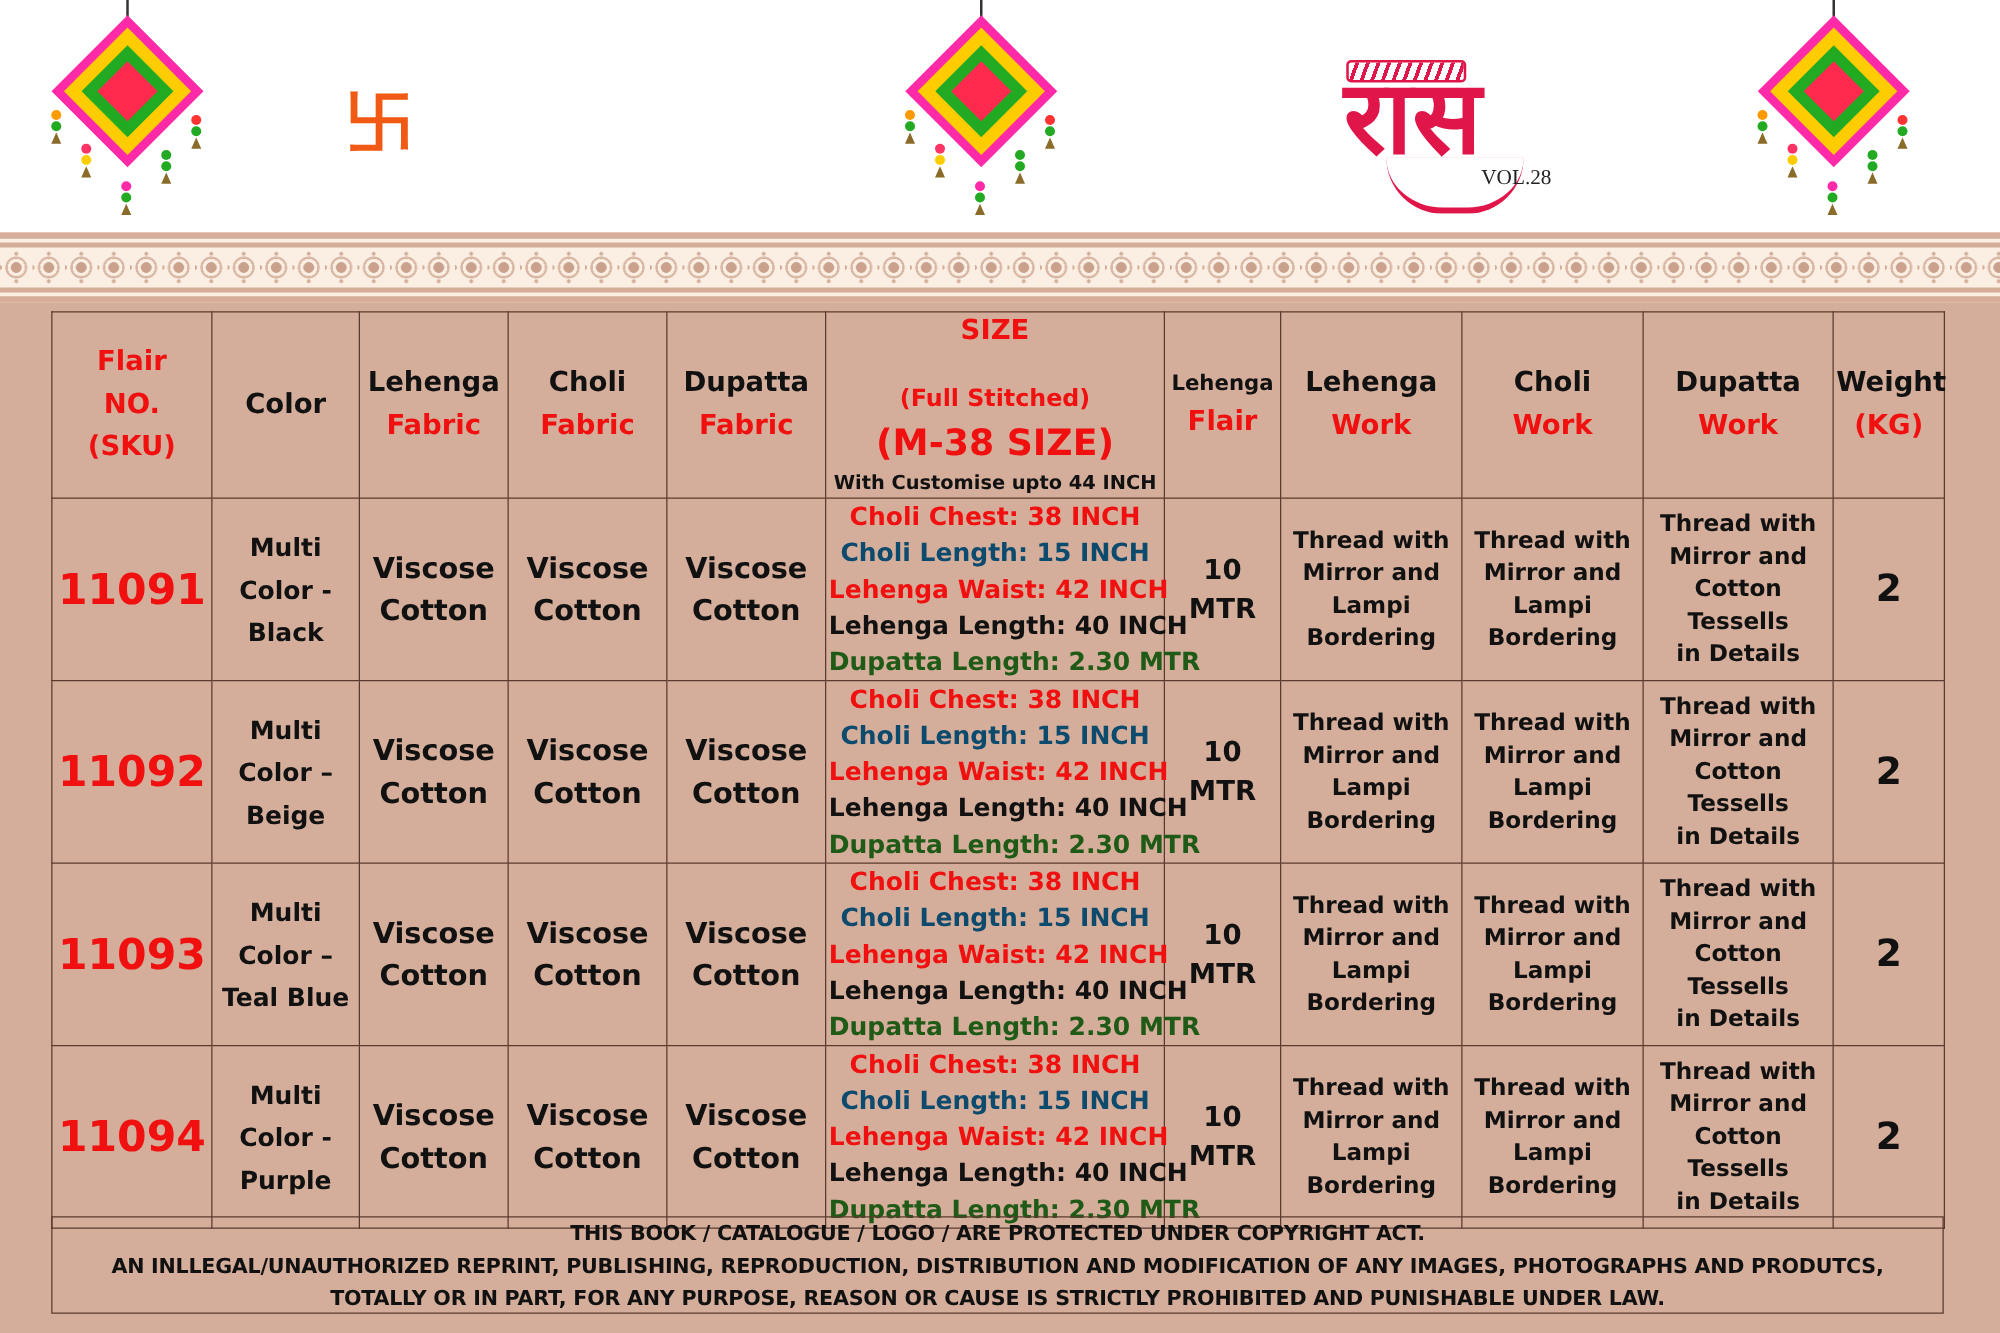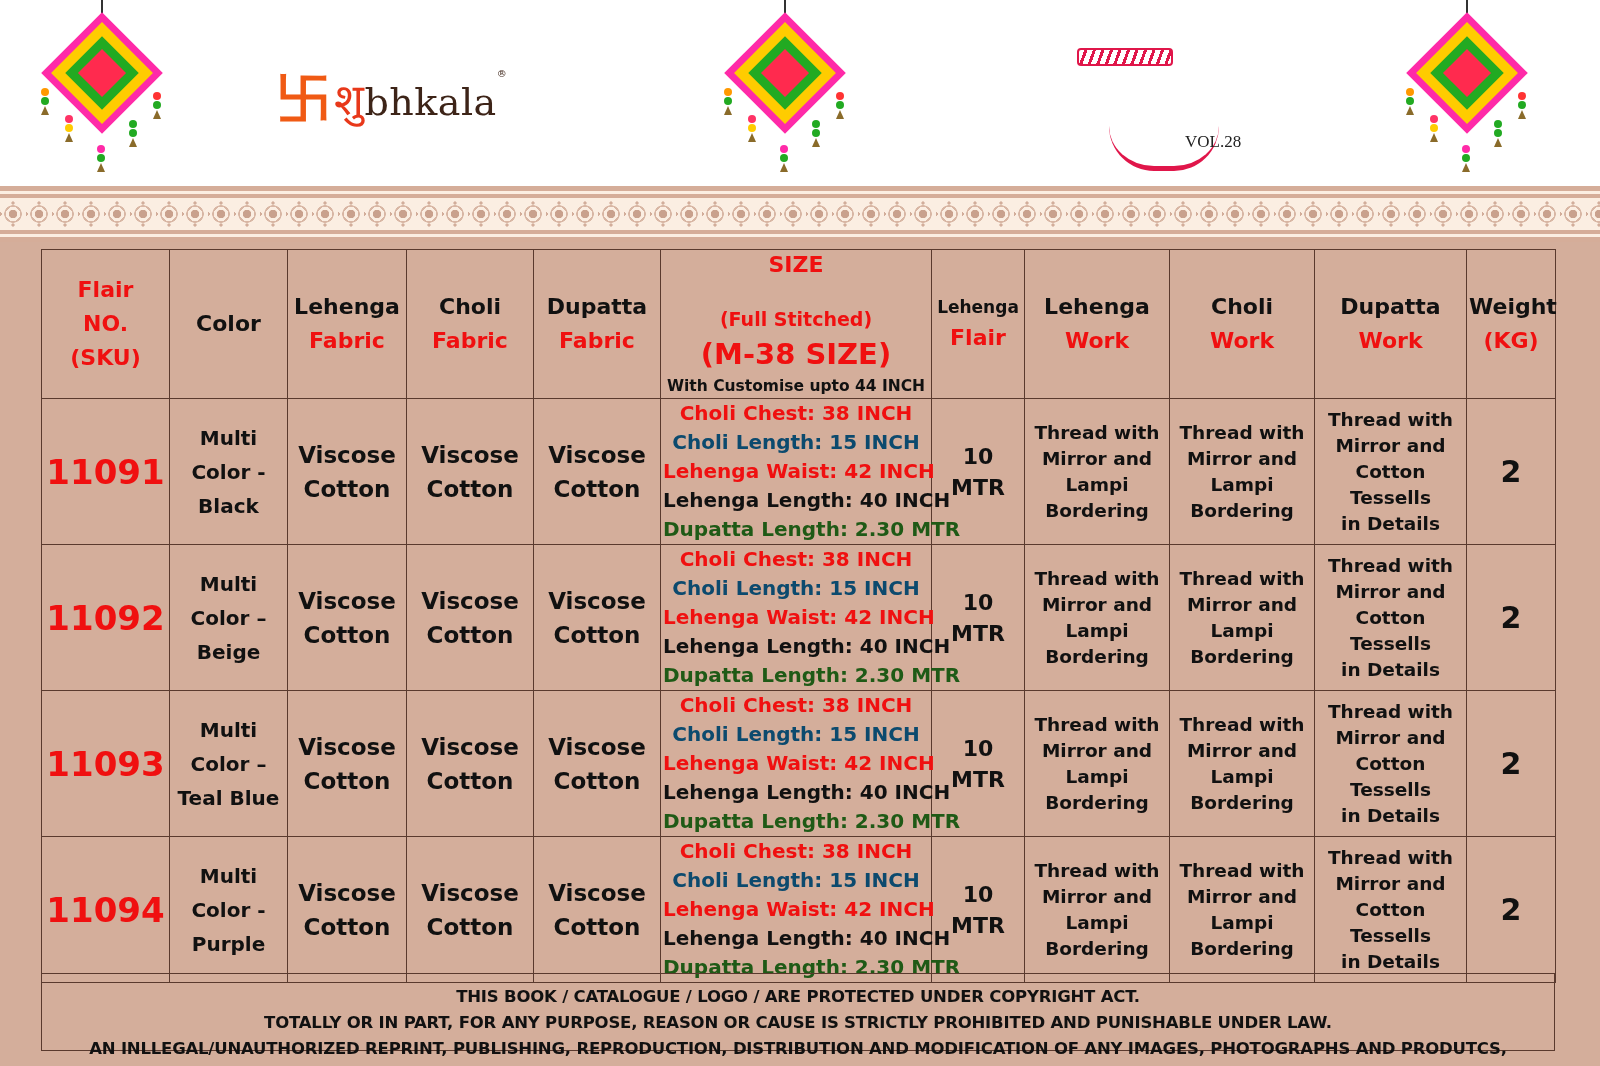--- a/index.html
+++ b/index.html
@@ -81,21 +81,21 @@
   .weight-cell { font-size:30px; }
   .th-small { font-size:17px !important; line-height:28px !important; }
   .th-mid { font-size:19px;margin-top:24px; }
   .th-big { font-size:29px; }
   .th-tiny { font-size:15.5px; }
 
   .notice {
     position:absolute; left:41px; top:973px; width:1514px; height:78px;
     border:1px solid #5a3a2e; box-sizing:border-box;
     font-family:"DejaVu Sans", sans-serif; font-weight:bold; font-size:16.5px;
-    color:#111; text-align:center; line-height:26px; padding-top:10px;
+    color:#111; text-align:center; line-height:26px; padding-top:0;
     letter-spacing:-0.2px;
   }
 </style>
 </head>
 <body>
 
 <div class="header">
 
   <div class="kite" style="left:37px; top:0;">
     <div class="string"></div>
@@ -128,21 +128,20 @@
       </div>
     <div class="tassel" style="left:60px; top:145px;">
         <i style="background:#ff2aa8"></i>
         <i style="background:#22aa22"></i>
         <b></b>
       </div>
   </div>
 
   <div class="brand-logo">
     <span class="swastik">卐</span>
-    <span class="brand-text"><span class="brand-first">शु</span><span>bhkala</span><span class="reg">®</span></span>
   </div>
 
   <div class="kite" style="left:720px; top:0;">
     <div class="string"></div>
     <div class="frame">
         <div class="l2">
           <div class="l3" style="inset:10px">
             <div class="l4" style="inset:9px"></div>
           </div>
         </div>
@@ -169,20 +168,21 @@
       </div>
     <div class="tassel" style="left:60px; top:145px;">
         <i style="background:#ff2aa8"></i>
         <i style="background:#22aa22"></i>
         <b></b>
       </div>
   </div>
 
   <div class="raas-logo">
     <div class="raas-bar"></div>
+    <div class="raas-glyph">रास</div>
     <div class="raas-swoosh"></div>
     <div class="raas-vol">VOL.28</div>
   </div>
 
   <div class="kite" style="left:1402px; top:0;">
     <div class="string"></div>
     <div class="frame">
         <div class="l2">
           <div class="l3" style="inset:10px">
             <div class="l4" style="inset:9px"></div>
@@ -492,15 +492,15 @@
           <div>Cotton Tessells</div>
           <div>in Details</div>
         </td>
       <td class="weight-cell">2</td>
     </tr>
   </tbody>
 </table>
 
 <div class="notice">
   <div>THIS BOOK / CATALOGUE / LOGO / ARE PROTECTED UNDER COPYRIGHT ACT.</div>
+  <div>AN INLLEGAL/UNAUTHORIZED REPRINT, PUBLISHING, REPRODUCTION, DISTRIBUTION AND MODIFICATION OF ANY IMAGES, PHOTOGRAPHS AND PRODUTCS,</div>
   <div>TOTALLY OR IN PART, FOR ANY PURPOSE, REASON OR CAUSE IS STRICTLY PROHIBITED AND PUNISHABLE UNDER LAW.</div>
-  <div>AN INLLEGAL/UNAUTHORIZED REPRINT, PUBLISHING, REPRODUCTION, DISTRIBUTION AND MODIFICATION OF ANY IMAGES, PHOTOGRAPHS AND PRODUTCS,</div>
 </div>
 
 </body></html>

